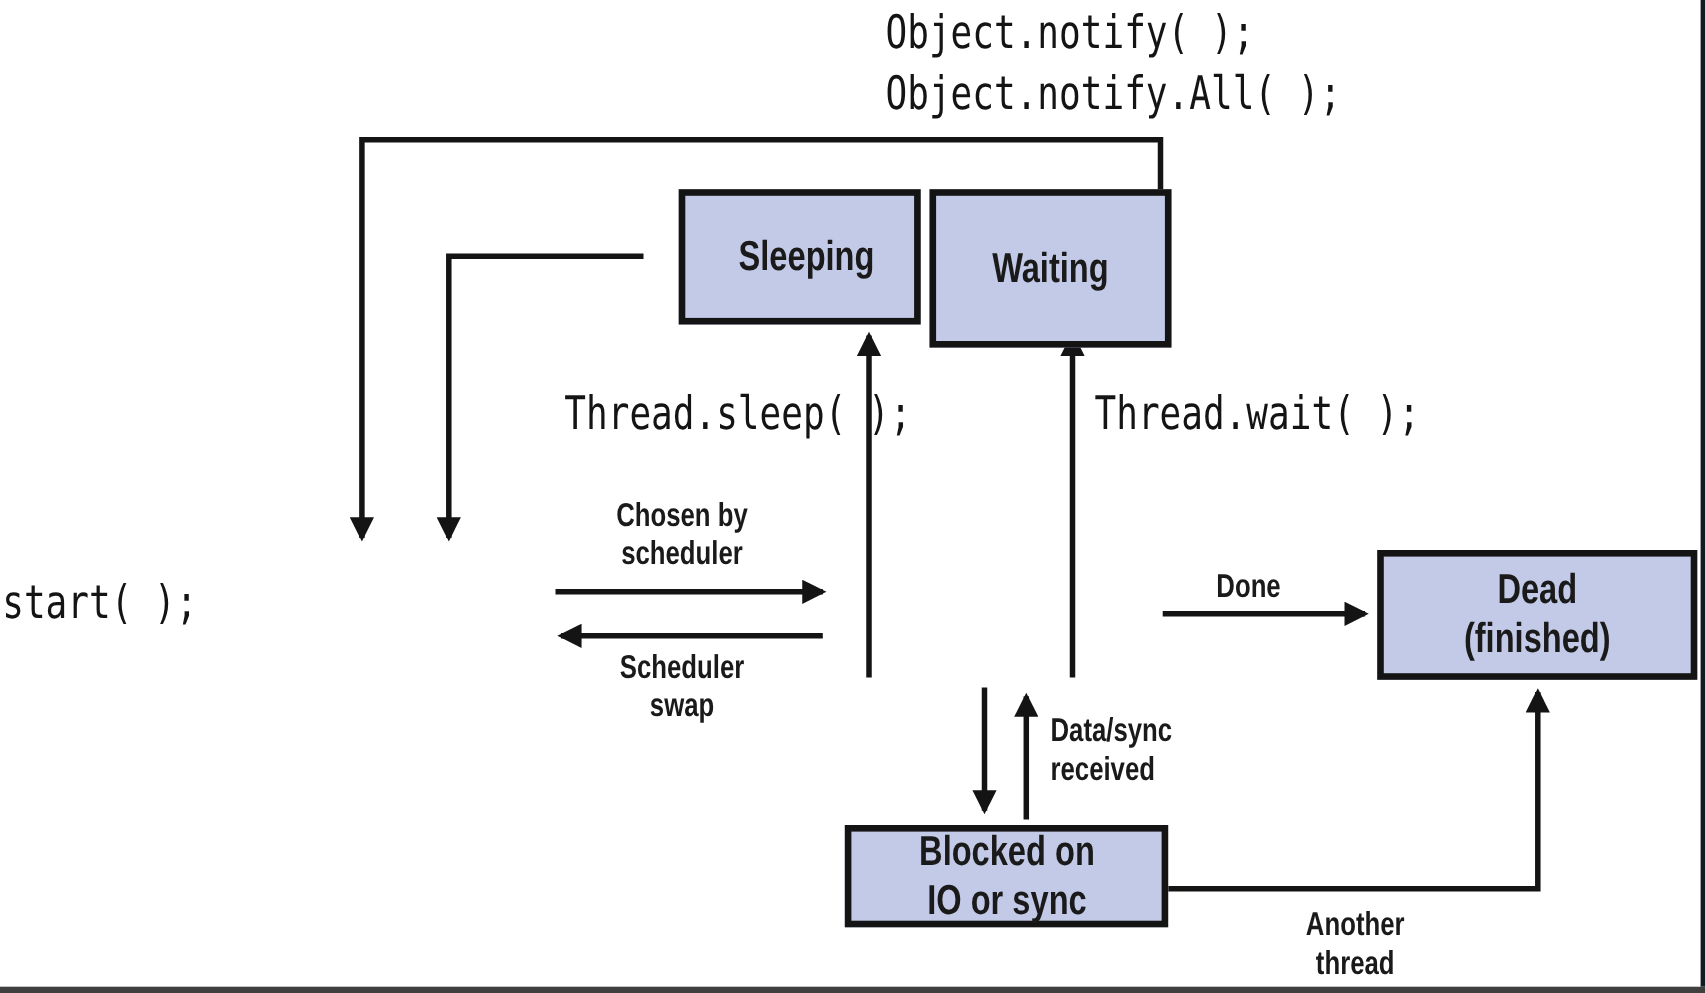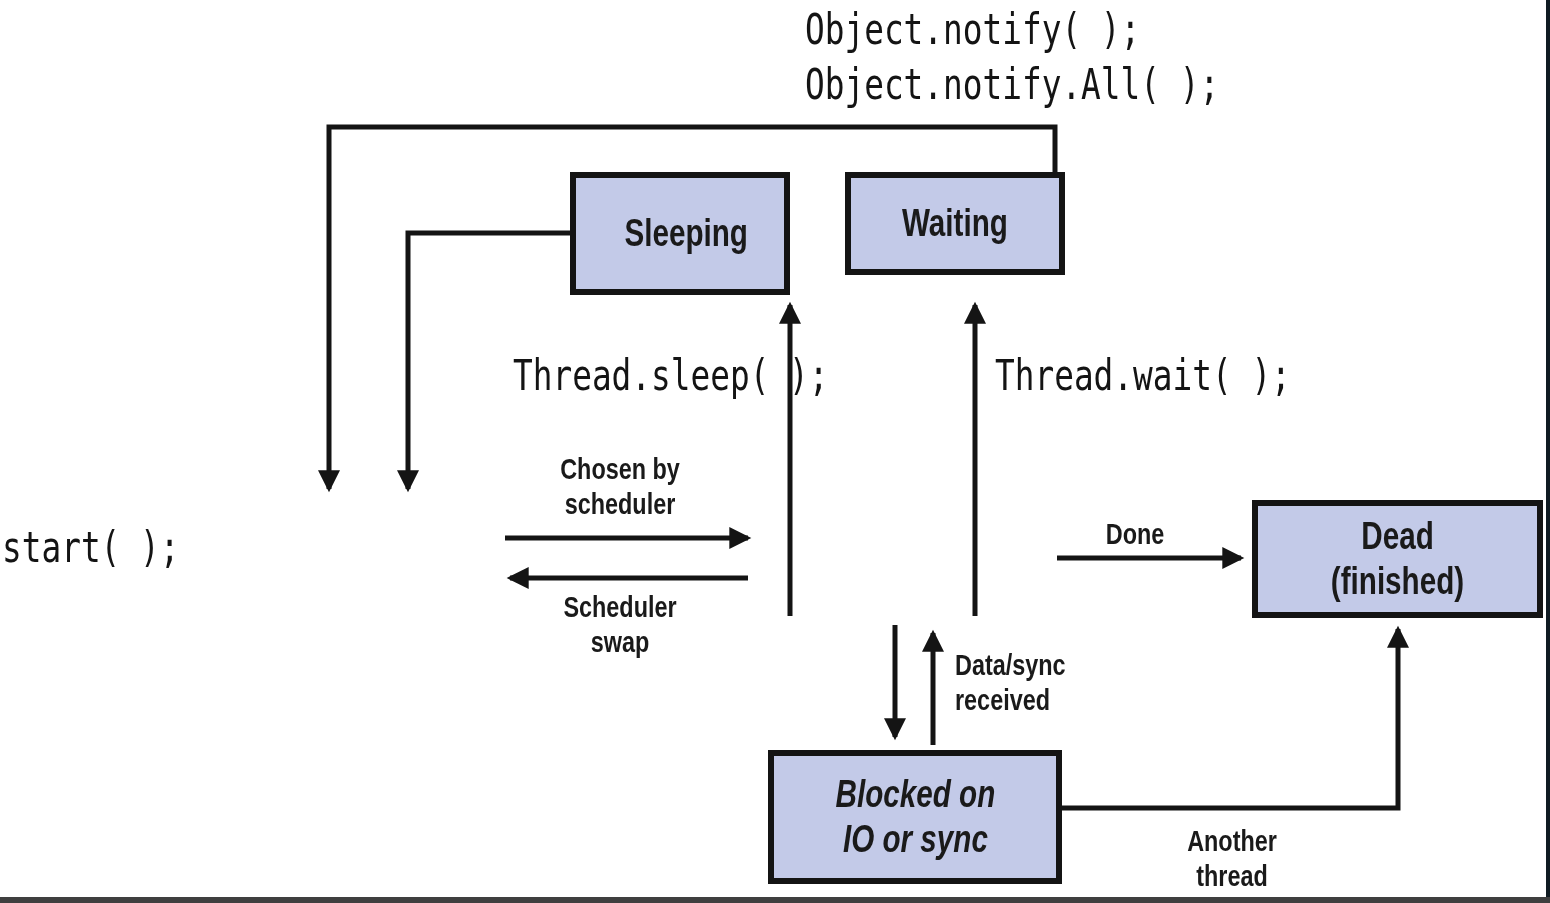--- a/index.html
+++ b/index.html
@@ -66,36 +66,36 @@
     <polyline points="505,538 748,538" marker-end="url(#ah)"></polyline>
     <polyline points="748,578 510,578" marker-end="url(#ah)"></polyline>
     <polyline points="790,616 790,305" marker-end="url(#ah)"></polyline>
     <polyline points="975,616 975,305" marker-end="url(#ah)"></polyline>
     <polyline points="1057,558 1241,558" marker-end="url(#ah)"></polyline>
     <polyline points="895,625 895,737" marker-end="url(#ah)"></polyline>
     <polyline points="933,745 933,633" marker-end="url(#ah)"></polyline>
     <polyline points="1062,808 1398,808 1398,629" marker-end="url(#ah)"></polyline>
   </svg>
 
-  <div class="box" style="left:570px;top:172px;width:220px;height:123px;padding-left:12px;">
+  <div class="box" style="left:617px;top:172px;width:220px;height:123px;padding-left:12px;">
     <span class="box-label">Sleeping</span>
   </div>
 
-  <div class="box" style="left:845px;top:172px;width:220px;height:103px;">
+  <div class="box" style="left:845px;top:172px;width:220px;height:144px;">
     <span class="box-label">Waiting</span>
   </div>
 
 
 
   <div class="box" style="left:1252px;top:500px;width:291px;height:118px;">
     <span class="box-label">Dead
 (finished)</span>
   </div>
 
-  <div class="box" style="left:768px;top:750px;width:294px;height:134px;font-style:italic;">
+  <div class="box" style="left:768px;top:750px;width:294px;height:93px;">
     <span class="box-label">Blocked on
 IO or sync</span>
   </div>
 
   <div class="code" style="left:805px;top:2px;">Object.notify( );
 Object.notify.All( );</div>
 
   <div class="code" style="left:513px;top:348px;">Thread.sleep( );</div>
 
   <div class="code" style="left:995px;top:348px;">Thread.wait( );</div>

